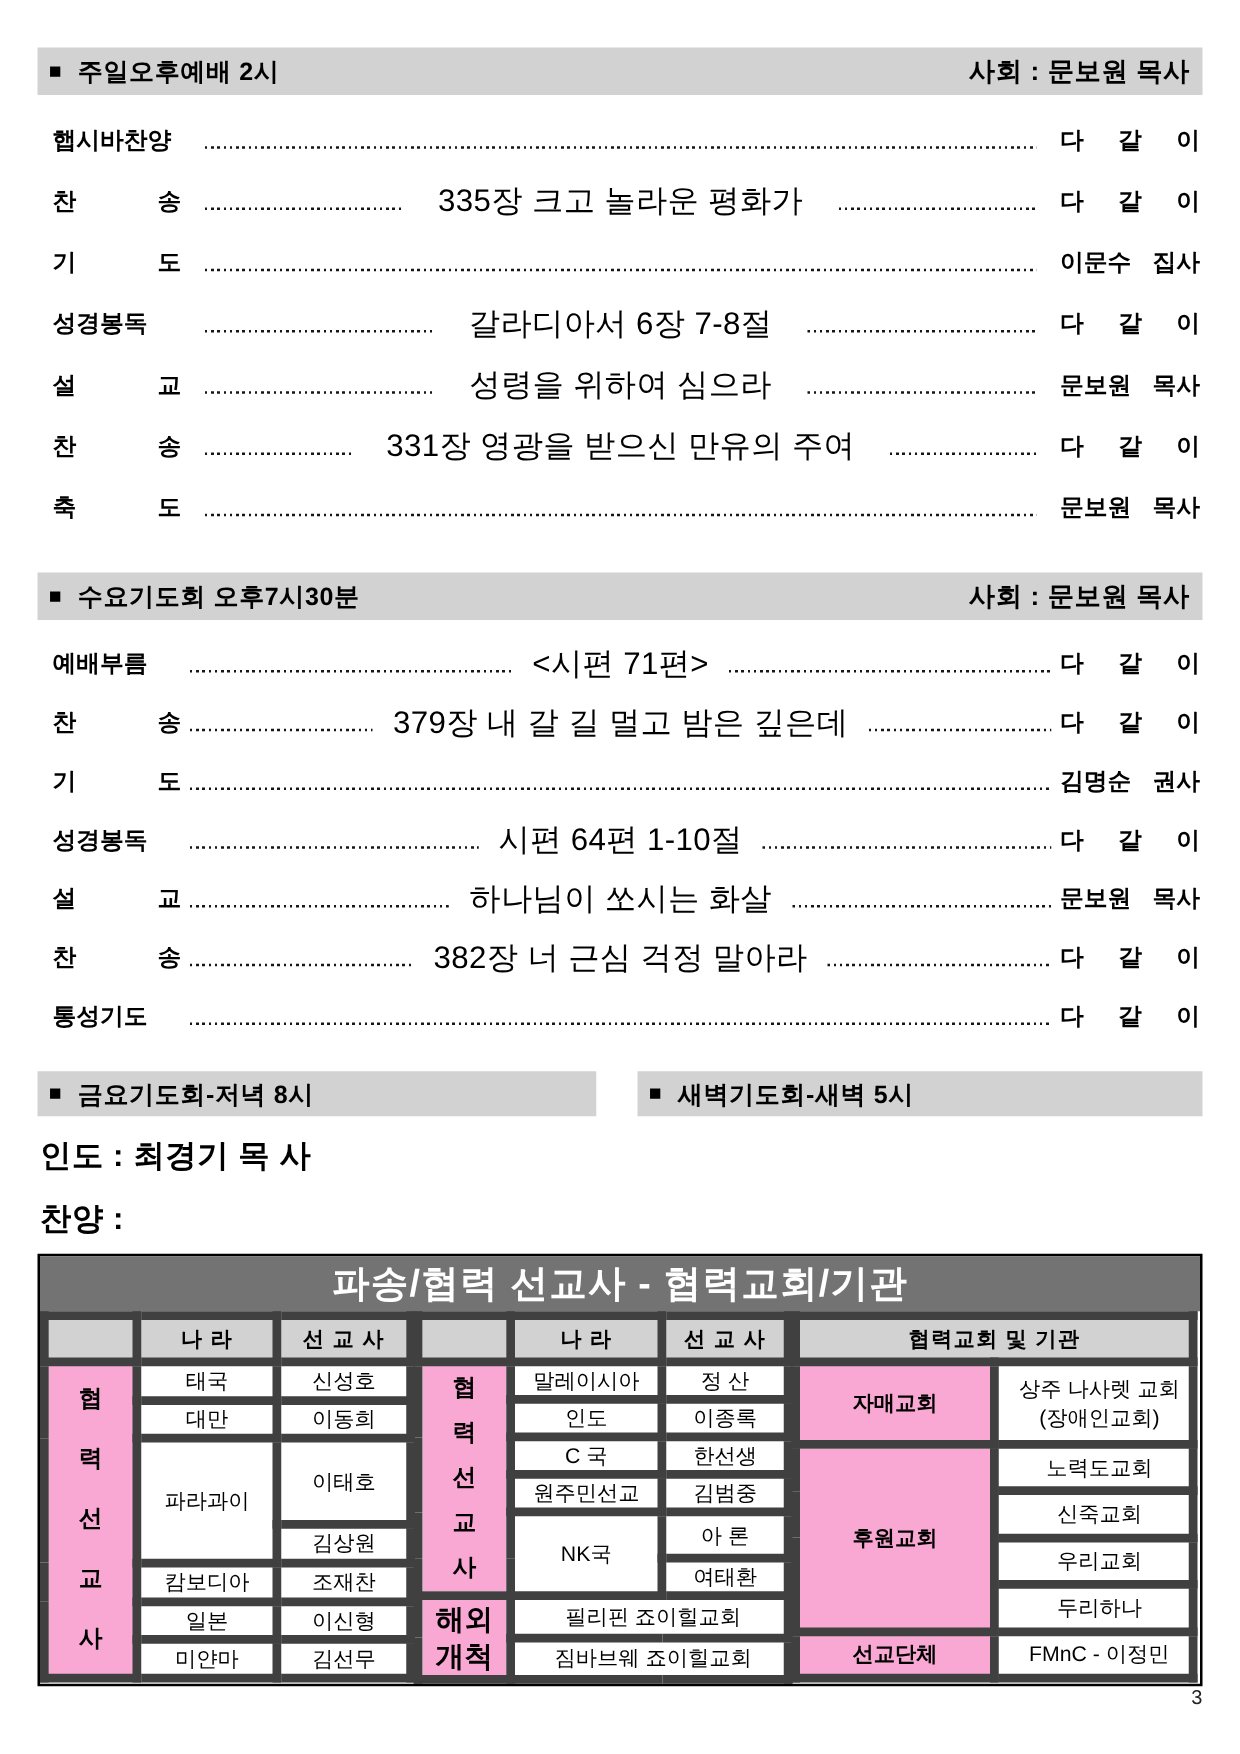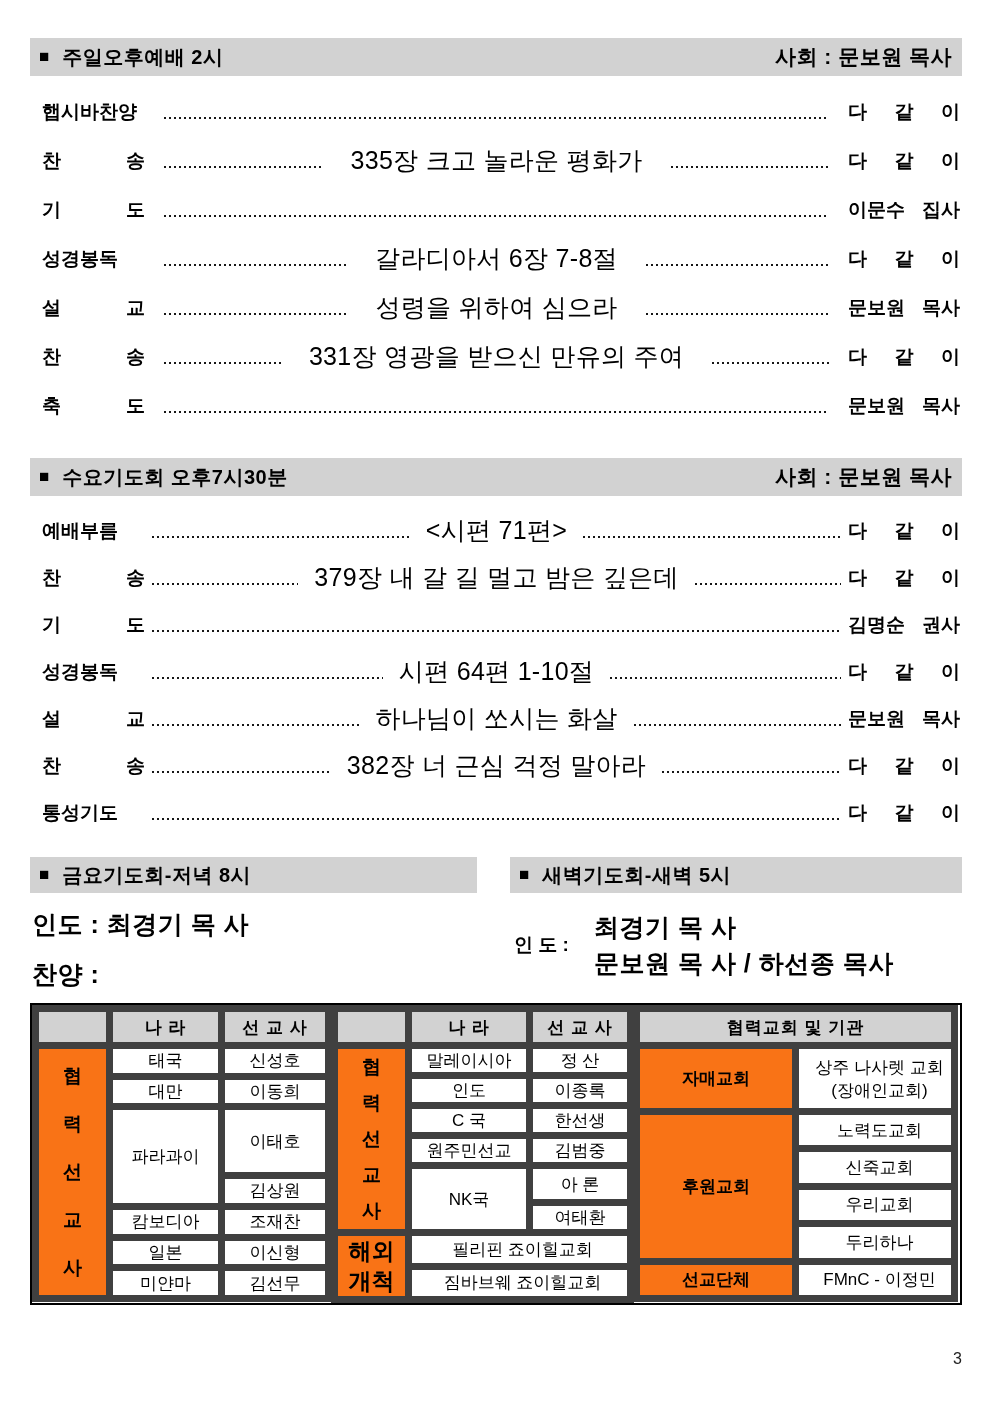--- a/index.html
+++ b/index.html
@@ -38,21 +38,21 @@
 
   
   .mtable { position:absolute; left:30px; top:1003px; width:932px; border:2px solid #000; background:#fff; }
   .mtitle { height:44px; background:#737373; color:#fff; font-size:30px; font-weight:bold;
             display:flex; align-items:center; justify-content:center; letter-spacing:1px; }
   .mbody { display:flex; align-items:stretch; }
   table.mg { border-collapse:collapse; table-layout:fixed; height:297px; flex:0 0 auto; }
   table.mg + table.mg { margin-left:-1px; }
   .mg td { border:7px solid #404040; font-size:17px; text-align:center; vertical-align:middle; overflow:hidden; }
   .mg td.hd { background:#d2d2d2; font-weight:bold; height:37px; letter-spacing:1px; }
-  .mg td.lbl { background:#f97316; font-weight:bold; }
+  .mg td.lbl { background:#f9a8d4; font-weight:bold; }
   .vstack { margin:0 auto; word-break:break-all; font-weight:bold; }
   .v1 { width:1.15em; font-size:19px; line-height:48px; }
   .v2 { width:1.15em; font-size:19px; line-height:36px; }
   .v3 { width:2.3em;  font-size:23px; line-height:30px; }
   .g3l { font-size:18px; }
   .g3v { text-align:left; padding-left:9px; font-size:16px; }
   .wide { text-align:left; padding-left:6px; }
 
   .pagenum { position:absolute; right:30px; top:1350px; font-size:16px; color:#222; }
 </style>
@@ -176,30 +176,24 @@
     </div>
     <div class="info-line fr1">인도 : 최경기 목 사</div>
     <div class="info-line fr2">찬양 :</div>
   </div>
 
   <div class="halfR">
     <div class="bar">
       <span class="bullet">■</span>
       <span class="bar-title">새벽기도회-새벽 5시</span>
     </div>
-    <div class="dawn-flex">
-      <span class="dawn-label">인 도 :</span>
-      <span class="dawn-lines">
-        <div class="info-line">최경기 목 사</div>
-        <div class="info-line">문보원 목 사 / 하선종 목사</div>
-      </span>
-    </div>
   </div>
 
   <div class="mtable">
+    <div class="mtitle">파송/협력 선교사 - 협력교회/기관</div>
     <div class="mbody">
 
       <table class="mg" style="width:300px">
         <tbody>
             <tr>
           <td class="hd" style="width:74px"></td>
           <td class="hd" style="width:112px">나 라</td>
           <td class="hd">선 교 사</td>
         </tr>
         <tr>

